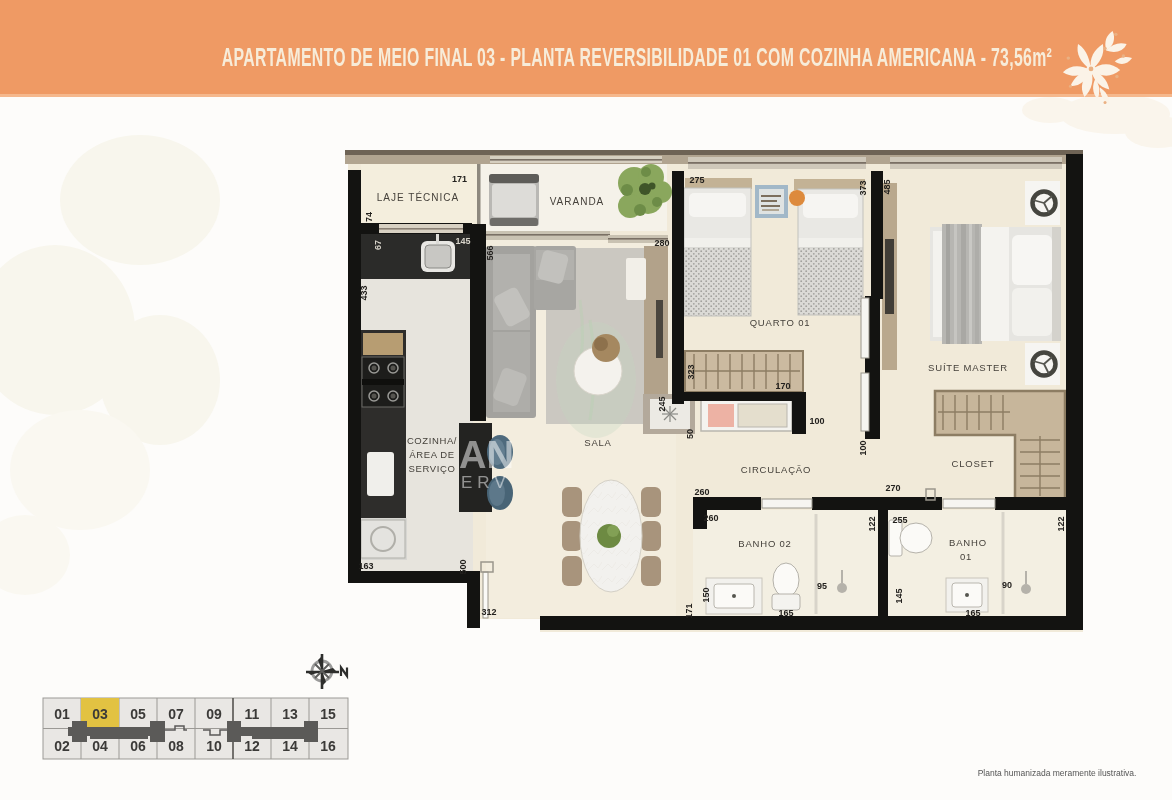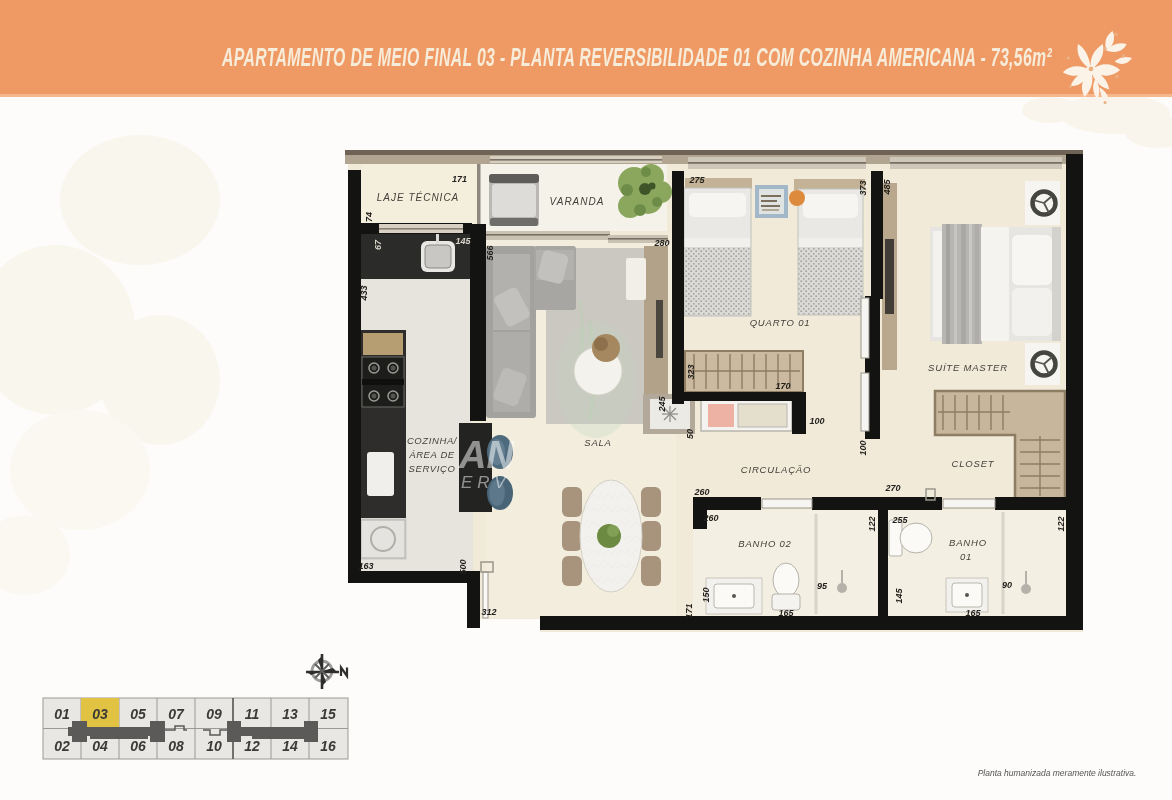--- a/index.html
+++ b/index.html
@@ -1,16 +1,16 @@
 <!DOCTYPE html>
 <html><head>
 <meta charset="utf-8">
 <style>
   html,body{margin:0;padding:0;background:#ffffff;}
-  #page{position:relative;width:1172px;height:800px;overflow:hidden;font-family:"Liberation Sans", sans-serif;font-style:italic;}
+  #page{position:relative;width:1172px;height:800px;overflow:hidden;font-family:"Liberation Sans", sans-serif;}
   svg{display:block;}
   text{font-family:"Liberation Sans", sans-serif;}
 </style>
 </head>
 <body>
 <div id="page">
 <svg width="1172" height="800" viewBox="0 0 1172 800">
 <defs>
   <pattern id="dots" width="5" height="5" patternUnits="userSpaceOnUse">
     <rect width="5" height="5" fill="#dbdad6"></rect>

